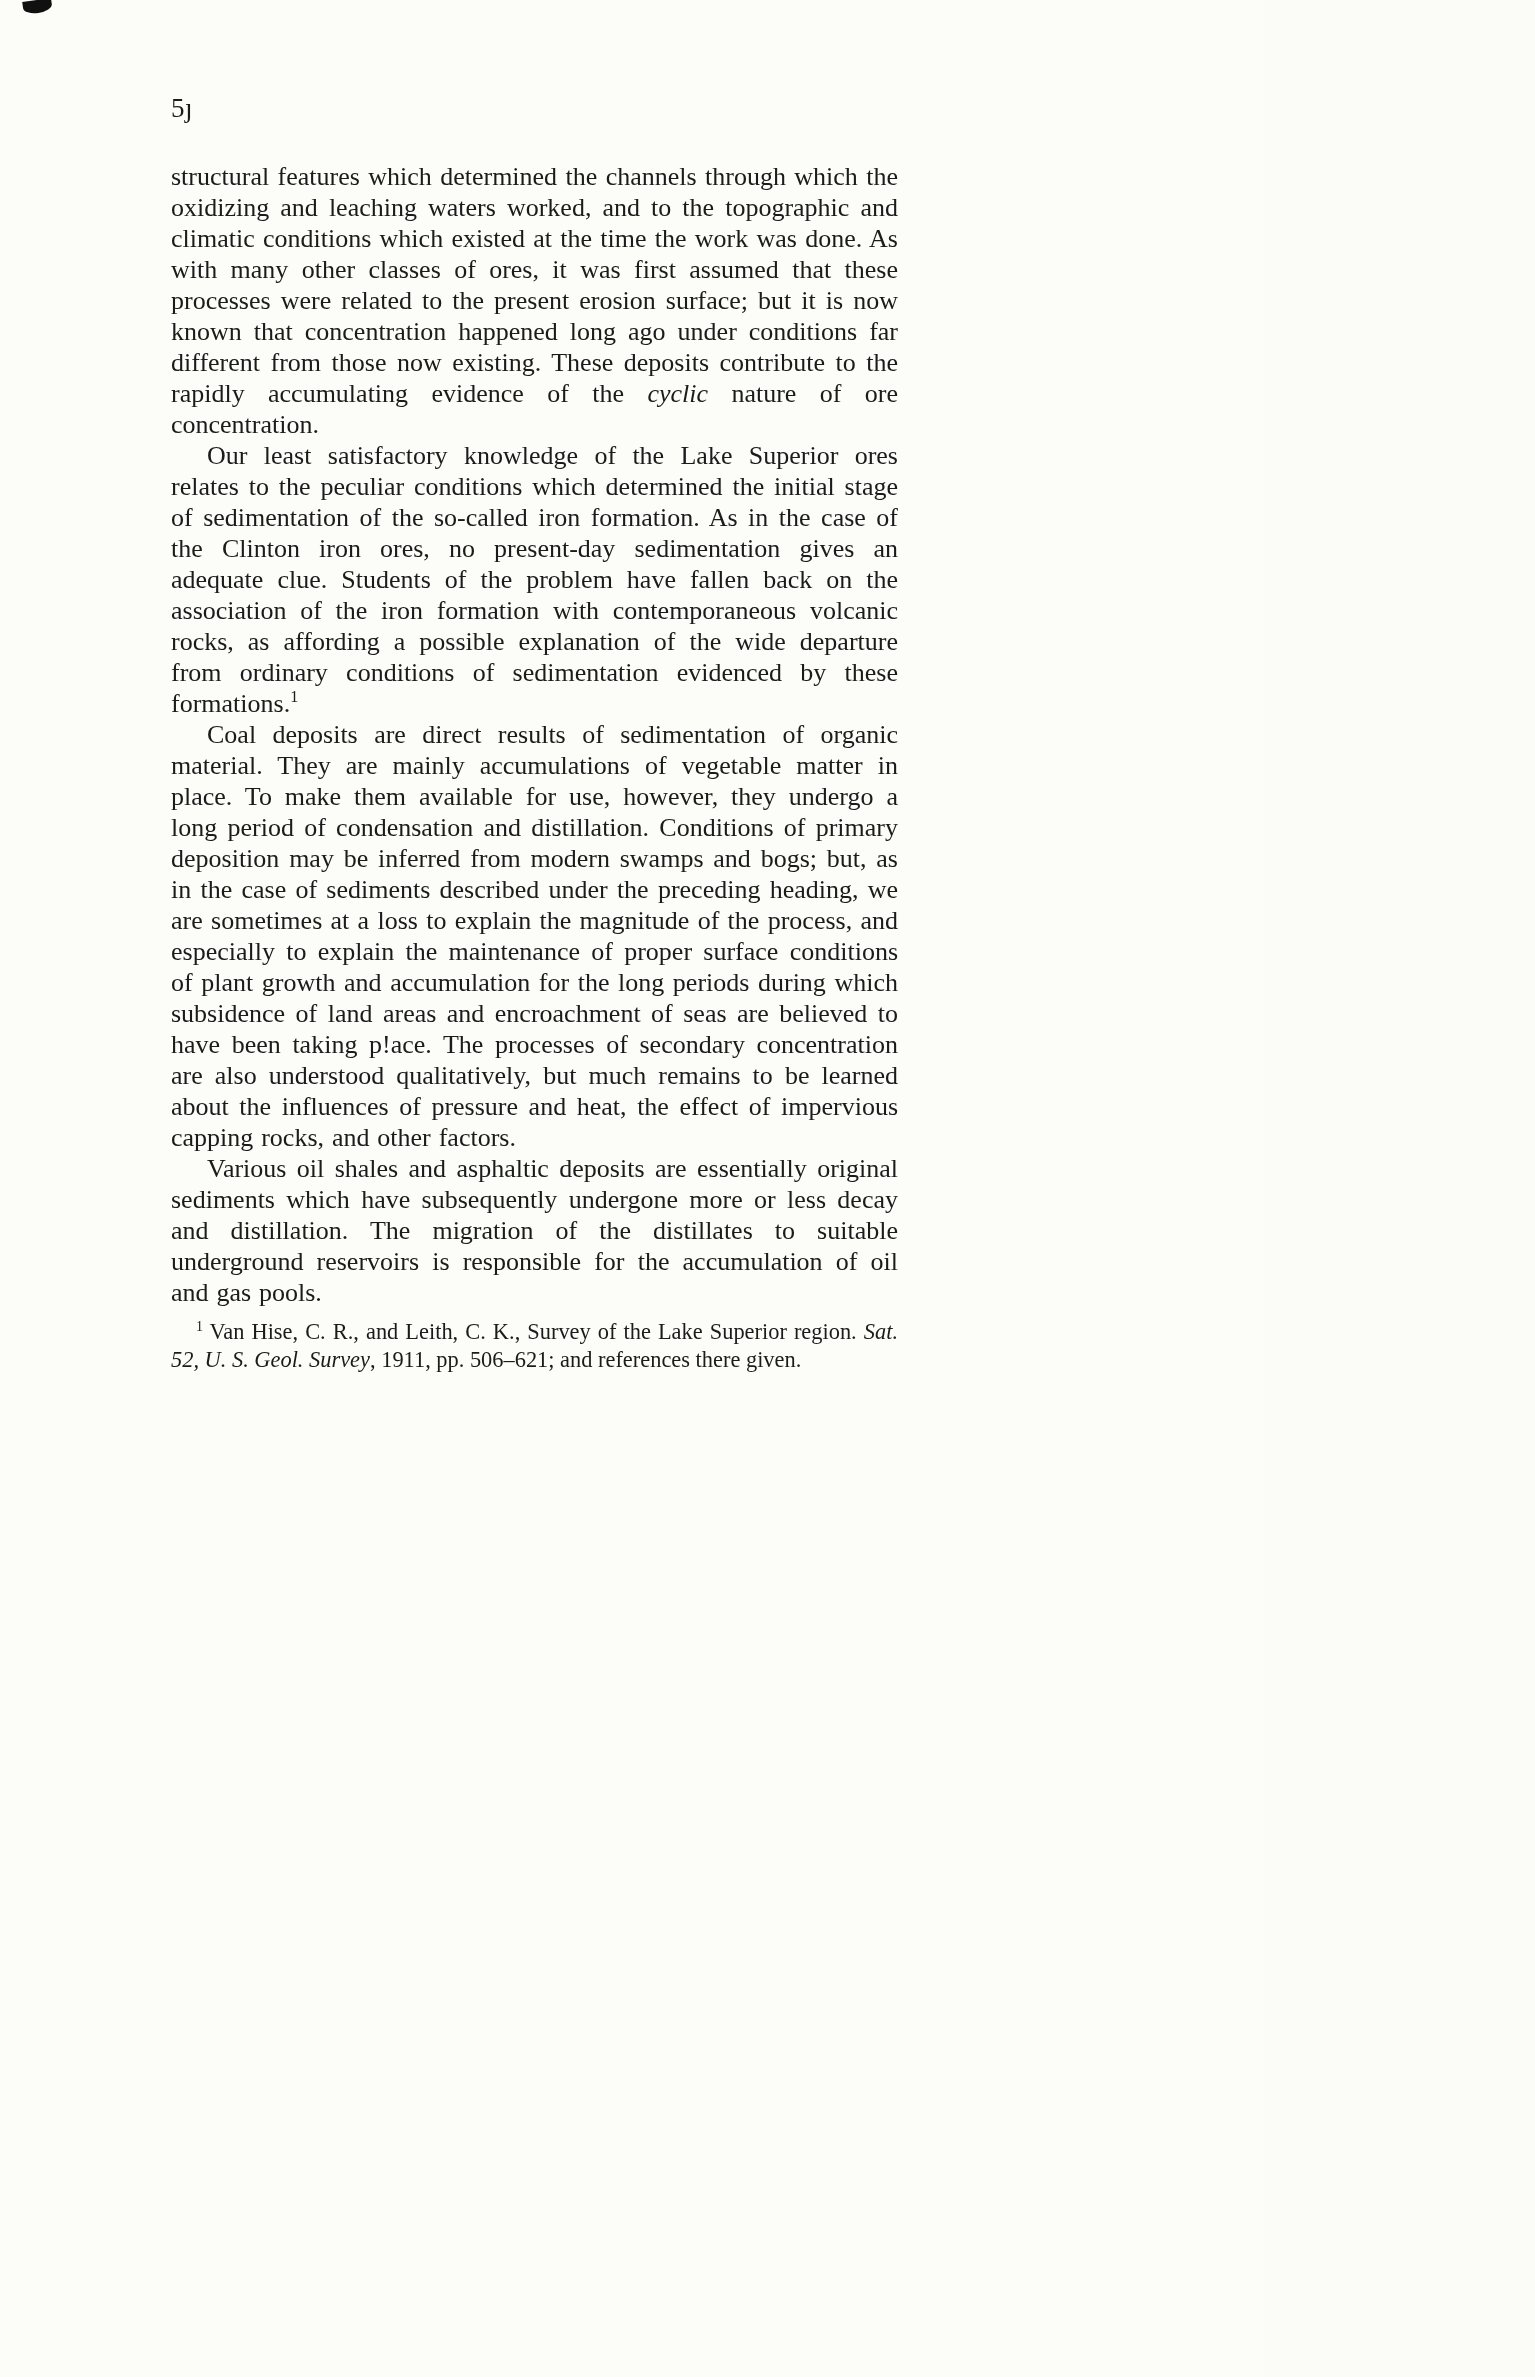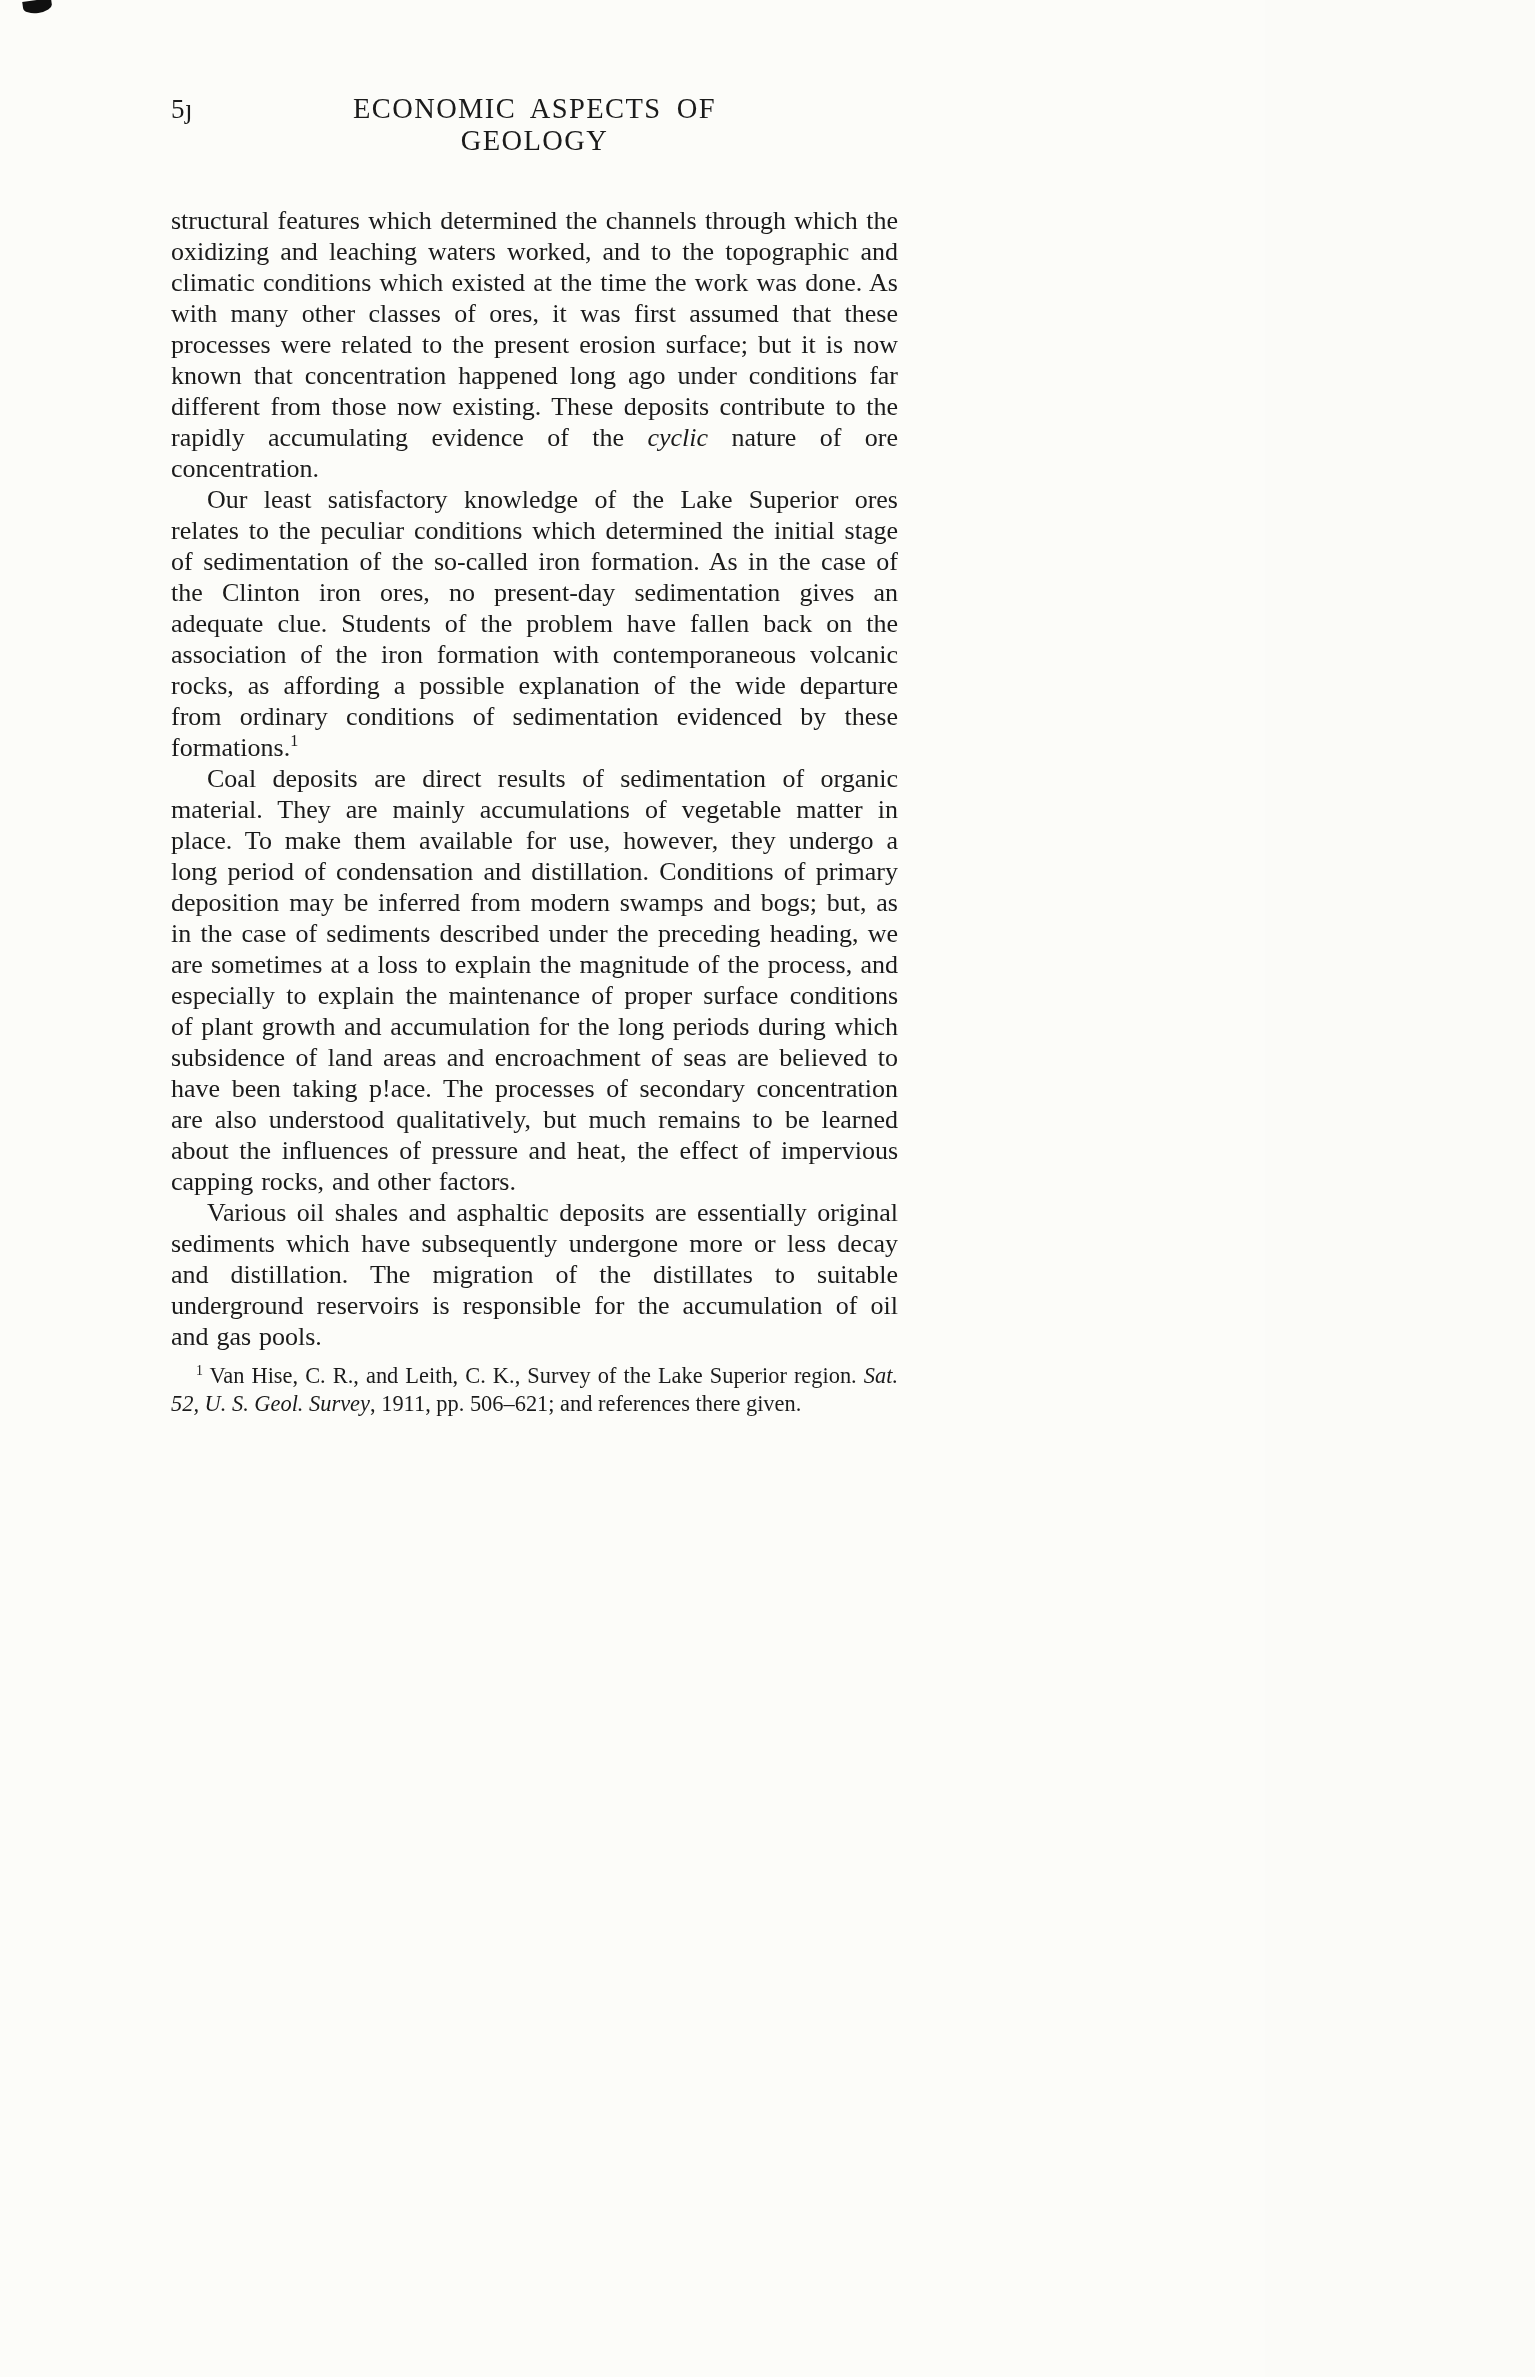--- a/index.html
+++ b/index.html
@@ -42,21 +42,21 @@
     width: 105px;
     font-size: 27px;
   }
   .header-title {
     flex: 1;
     text-align: center;
     word-spacing: 6.7px;
     letter-spacing: 1.4px;
   }
   .body-text {
-    margin-top: 48px;
+    margin-top: 37px;
     font-size: 26px;
     line-height: 31px;
     text-align: justify;
     word-spacing: 1.4px;
   }
   .para {
     margin: 0;
   }
   .para.indent {
     text-indent: 36px;
@@ -79,21 +79,20 @@
 </head>
 <body>
 
 <div class="page">
   <div class="speck"></div>
 
   <div class="text-block">
 
     <div class="header">
       <span class="page-number">5ȷ</span>
-      <span class="header-title">ECONOMIC ASPECTS OF GEOLOGY</span>
       <span class="page-number"></span>
     </div>
 
     <div class="body-text">
         <p class="para"><span>structural features which determined the channels through which the oxidizing and leaching waters worked, and to the topographic and climatic conditions which existed at the time the work was done.  As with many other classes of ores, it was first assumed that these processes were related to the present erosion surface; but it is now known that concentration happened long ago under conditions far different from those now existing.  These deposits contribute to the rapidly accumulating evidence of the </span><i>cyclic</i><span> nature of ore concentration.</span></p>
         <p class="para indent"><span>Our least satisfactory knowledge of the Lake Superior ores relates to the peculiar conditions which determined the initial stage of sedimentation of the so-called iron formation.  As in the case of the Clinton iron ores, no present-day sedimentation gives an adequate clue.  Students of the problem have fallen back on the association of the iron formation with contemporaneous volcanic rocks, as affording a possible explanation of the wide departure from ordinary conditions of sedimentation evidenced by these formations.</span><sup>1</sup></p>
         <p class="para indent"><span>Coal deposits are direct results of sedimentation of organic material.  They are mainly accumulations of vegetable matter in place.  To make them available for use, however, they undergo a long period of condensation and distillation.  Conditions of primary deposition may be inferred from modern swamps and bogs; but, as in the case of sediments described under the preceding heading, we are sometimes at a loss to explain the magnitude of the process, and especially to explain the maintenance of proper surface conditions of plant growth and accumulation for the long periods during which subsidence of land areas and encroachment of seas are believed to have been taking p!ace.  The processes of secondary concentration are also understood qualitatively, but much remains to be learned about the influences of pressure and heat, the effect of impervious capping rocks, and other factors.</span></p>
         <p class="para indent"><span>Various oil shales and asphaltic deposits are essentially original sediments which have subsequently undergone more or less decay and distillation.  The migration of the distillates to suitable underground reservoirs is responsible for the accumulation of oil and gas pools.</span></p>
       </div>
 

